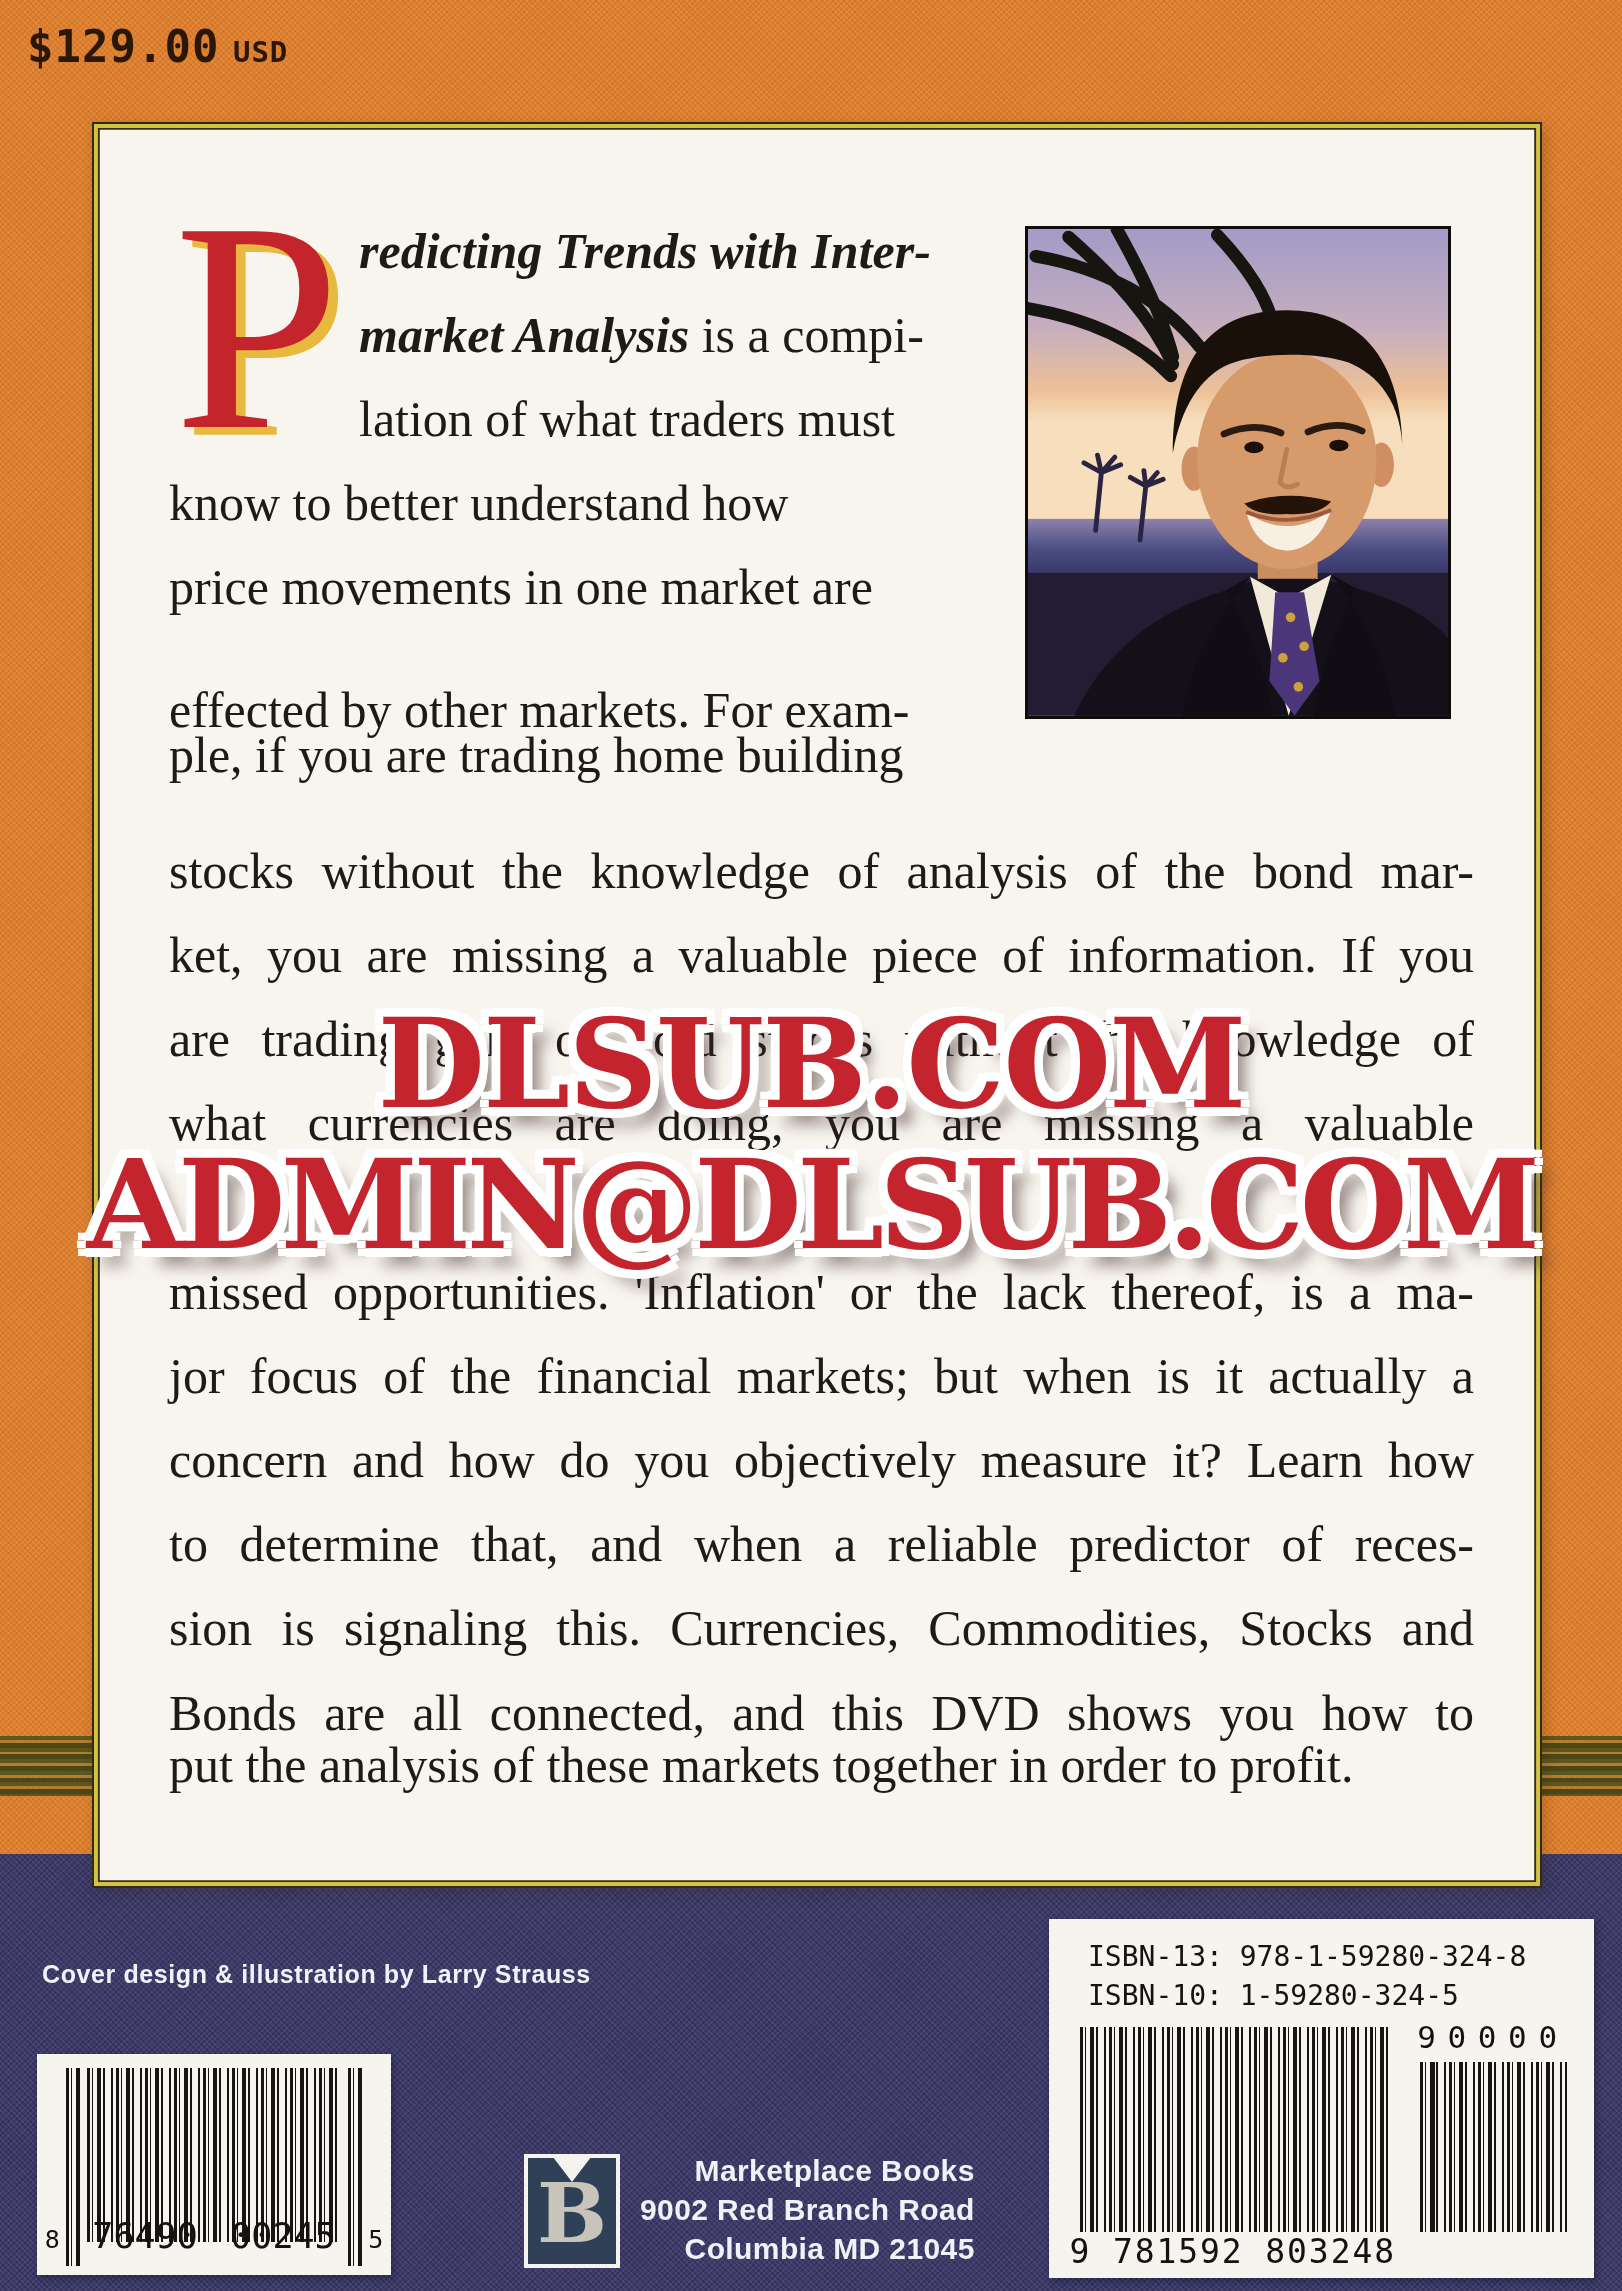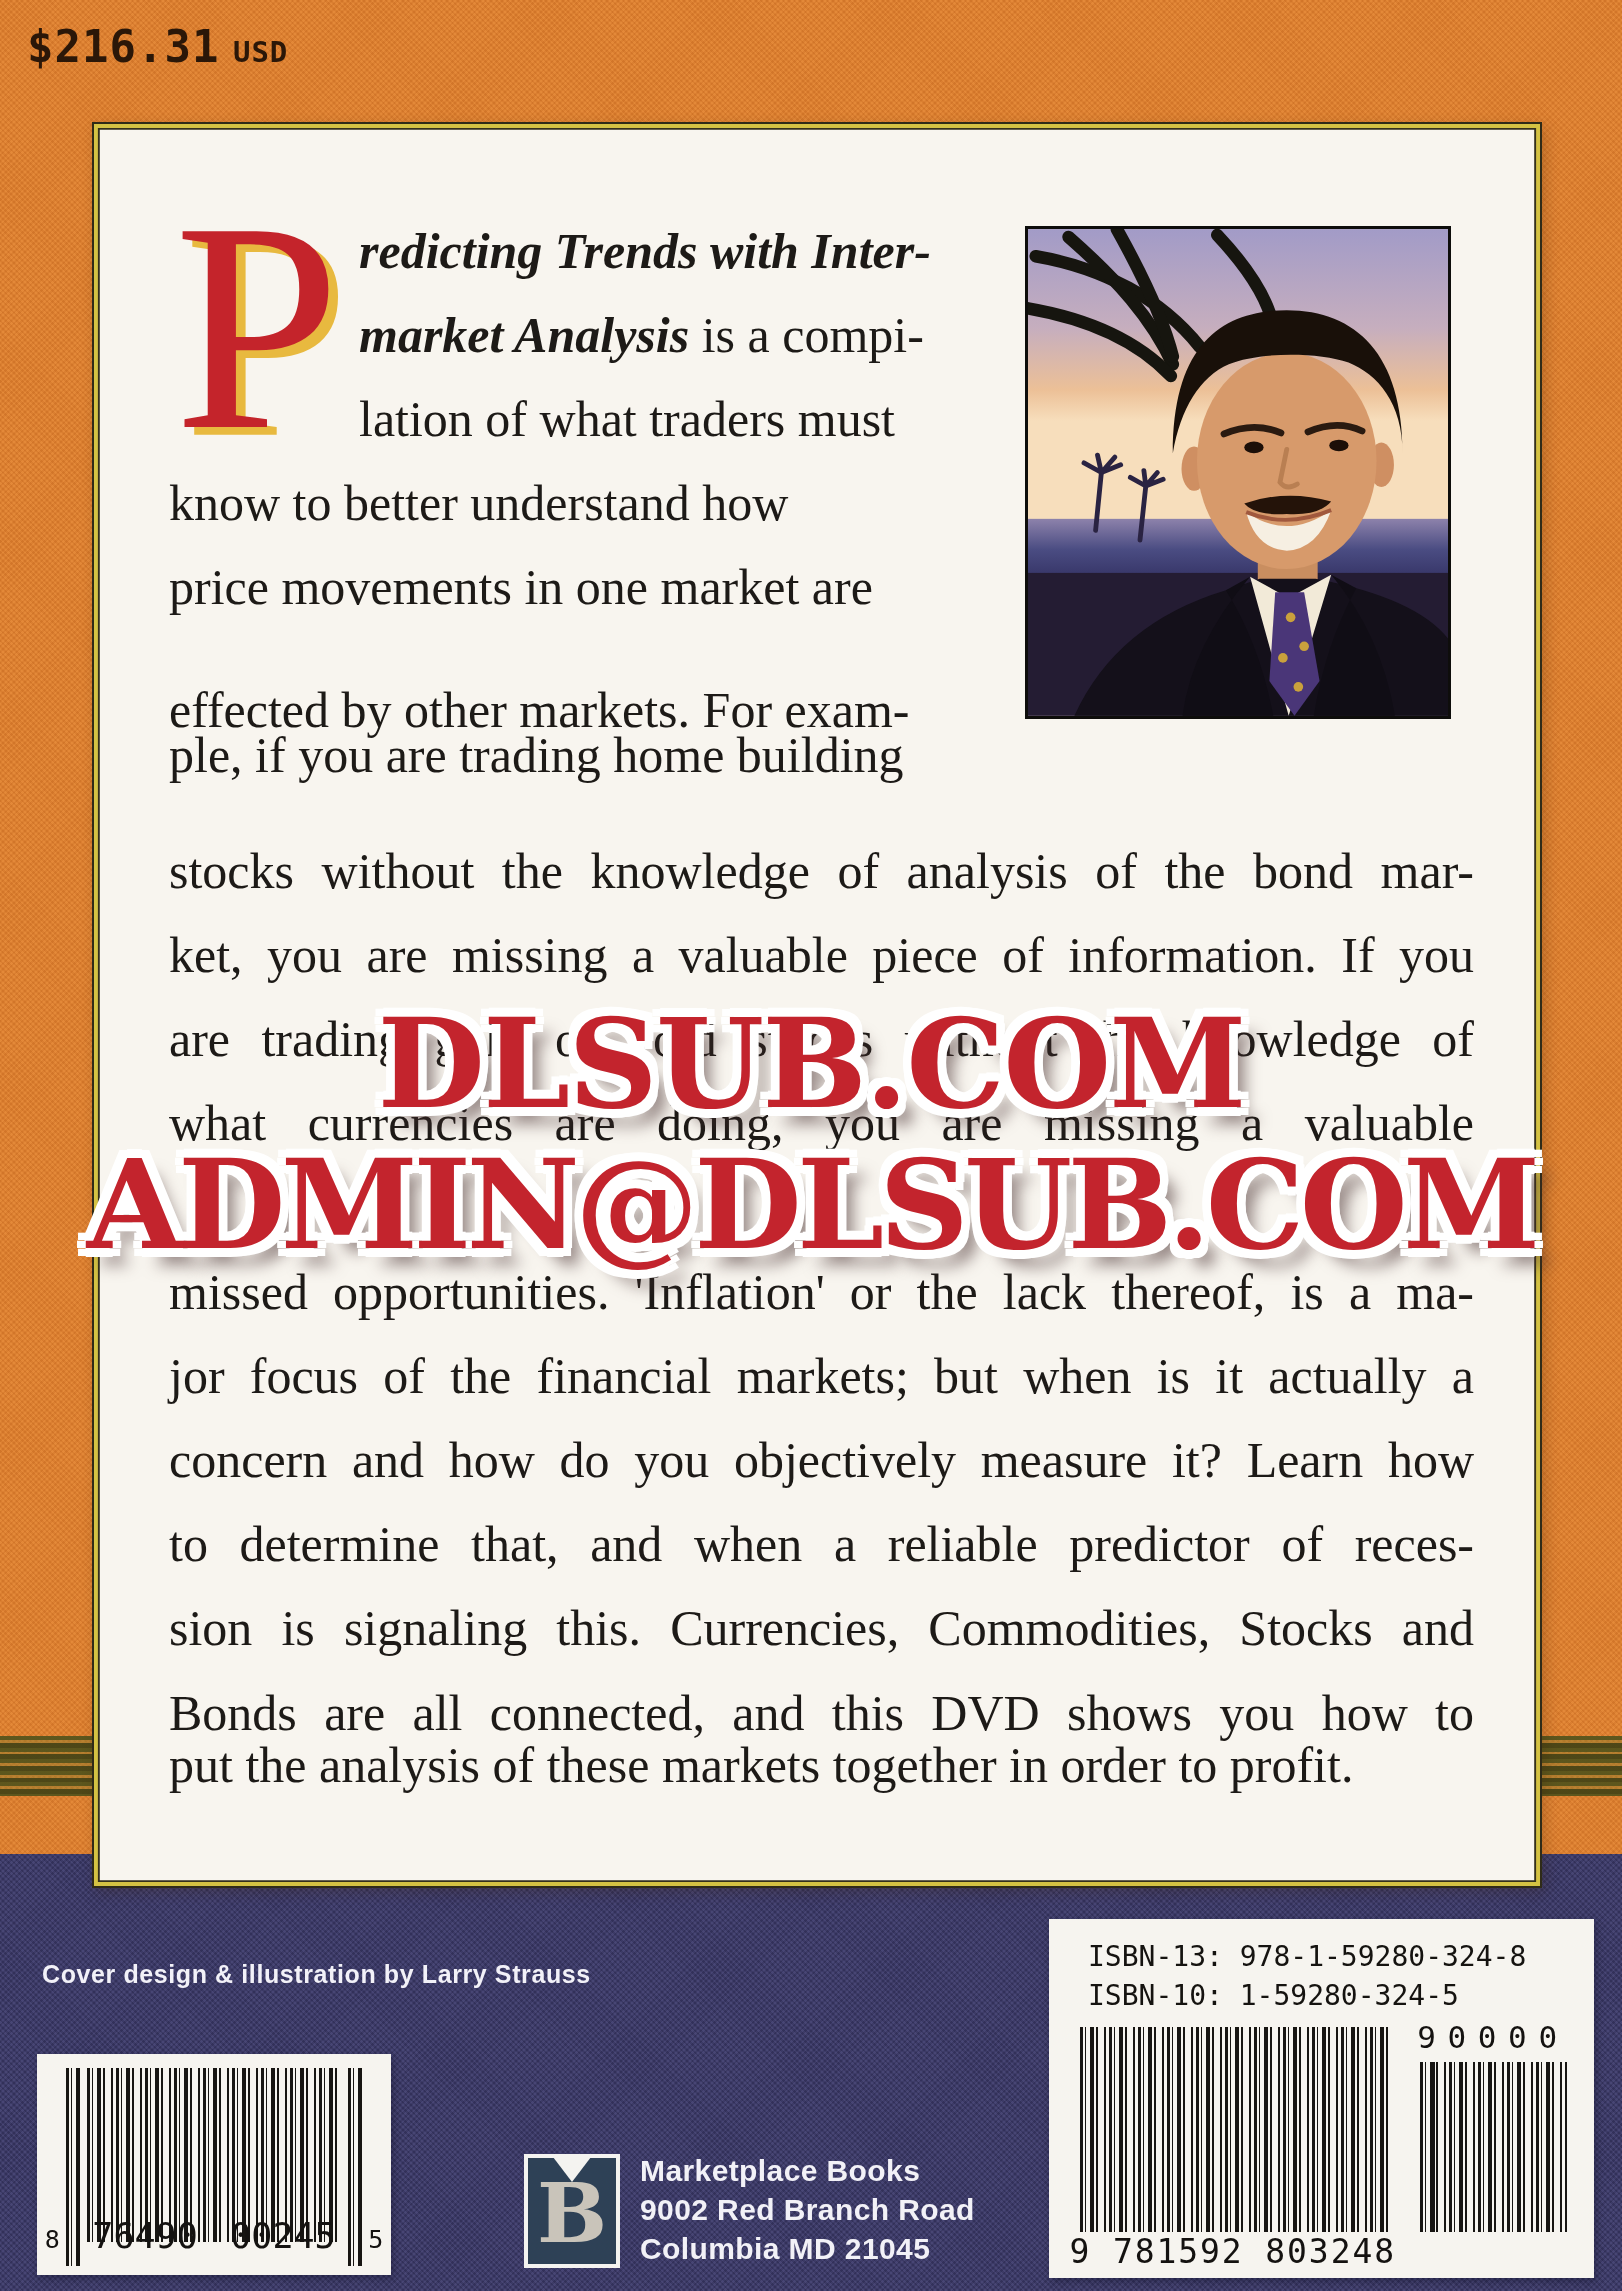--- a/index.html
+++ b/index.html
@@ -128,30 +128,30 @@
     font-family:"DejaVu Serif", serif; font-weight:bold; font-size:83px; line-height:83px;
     color:#c9c4ba; margin-top:5.8px;
   }
   .plogo .notch{
     position:absolute; left:50%; top:-1px; transform:translateX(-50%);
     width:0; height:0; border-left:19.3px solid transparent; border-right:19.3px solid transparent;
     border-top:25px solid #f4f3f0;
   }
   .pub{
     left:640px; top:2151px; color:#f2f1f7; font-family:"Liberation Sans", sans-serif;
-    font-size:30px; font-weight:bold; line-height:39px; letter-spacing:0.4px;
+    font-size:30px; font-weight:bold; line-height:39px; letter-spacing:0.4px;text-align:right;
   }
 </style>
 </head>
 <body>
 
 <div id="cover">
 
   <div class="abs price">
-    <span class="amt">$216.31</span><span class="cur">USD</span>
+    <span class="amt">$129.00</span><span class="cur">USD</span>
   </div>
 
   <div class="abs band"></div>
 
   <div class="abs stripes l"></div>
   <div class="abs stripes r"></div>
 
   <div class="abs panel"></div>
 
   <div class="abs dropcap">P</div>

